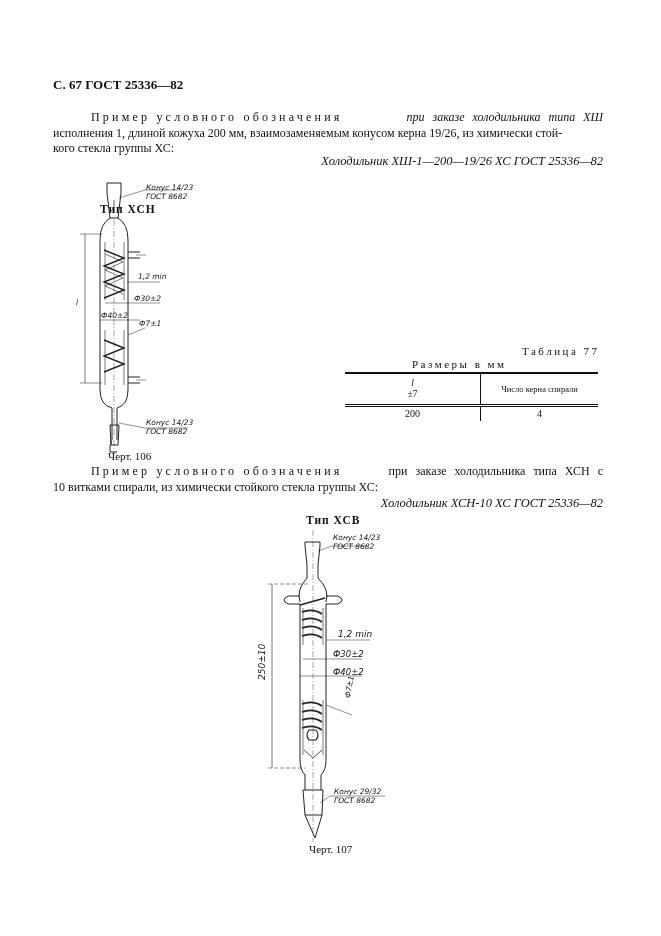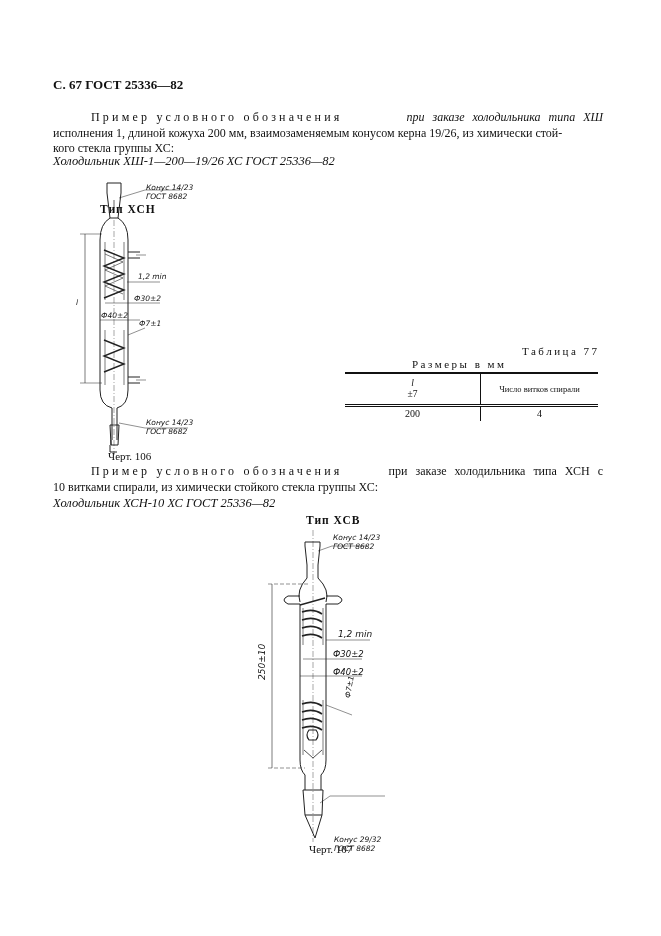--- a/index.html
+++ b/index.html
@@ -3,21 +3,21 @@
 <meta charset="utf-8">
 <style>
   html, body { margin:0; padding:0; background:#fff; }
   body { width:661px; height:936px; position:relative; overflow:hidden;
          font-family:"Liberation Serif","DejaVu Serif",serif; color:#111; }
   .abs { position:absolute; }
   .hdr { left:53px; top:77px; font-weight:bold; font-size:13px; }
   .para { font-size:12px; line-height:15.5px; }
   .spaced { letter-spacing:3.2px; }
   .ital { font-style:italic; font-size:12.5px; }
-  .center { text-align:left; }
+  .center { text-align:right; }
   .tip { font-weight:bold; font-size:11.5px; letter-spacing:1px; }
   .cap { font-size:11px; }
   .label { font-family:"DejaVu Sans",sans-serif; font-style:italic; font-size:7.5px; line-height:9px; }
   table.t77 { border-collapse:collapse; font-size:10px; }
   table.t77 td { text-align:center; padding:0; }
   svg { position:absolute; overflow:visible; }
 </style>
 </head>
 <body>
 
@@ -93,21 +93,21 @@
 
 <div class="abs" style="left:522px; top:345px; font-size:11px; letter-spacing:2.5px;text-align:right;">Таблица 77</div>
 <div class="abs" style="left:412px; top:358px; font-size:11px; letter-spacing:2.5px;">Размеры в мм</div>
 <table class="abs t77" style="left:345px; top:372px; width:253px;">
   <tbody>
       <tr style="border-top:2px solid #111; height:32px;">
     <td style="width:135px; border-right:1px solid #111; font-size:9.5px; line-height:11px;">
       <div style="font-style:italic;">l</div>
       <div>±7</div>
     </td>
-    <td style="font-size:8.5px;">Число витков спирали</td>
+    <td style="font-size:8.5px;">Число керна спирали</td>
   </tr>
   <tr style="border-top:3px double #111; height:16px;">
     <td style="border-right:1px solid #111;">200</td>
     <td>4</td>
   </tr>
 </tbody>
   </table>
 
 <div class="abs para" style="left:53px; top:464px; width:550px;">
   <div style="padding-left:38px; display:flex; justify-content:space-between;">
@@ -165,17 +165,17 @@
 
 <div class="abs label" style="left:333px; top:533px;">
   <div>Конус 14/23</div>
   <div>ГОСТ 8682</div>
 </div>
 <div class="abs label" style="left:338px; top:630px; font-size:9px;">1,2 min</div>
 <div class="abs label" style="left:333px; top:650px; font-size:8.5px;">Ф30±2</div>
 <div class="abs label" style="left:333px; top:668px; font-size:8.5px;">Ф40±2</div>
 <div class="abs label" style="left:343px; top:697px; transform:rotate(-80deg); transform-origin:left top;">Ф7±1</div>
 <div class="abs label" style="left:258px; top:680px; font-size:9px; transform:rotate(-90deg); transform-origin:left top;">250±10</div>
-<div class="abs label" style="left:334px; top:787px;margin-top:48px;">
+<div class="abs label" style="left:334px; top:787px;">
   <div>Конус 29/32</div>
   <div>ГОСТ 8682</div>
 </div>
 <div class="abs cap" style="left:309px; top:843px;">Черт. 107</div>
 
 </body></html>

